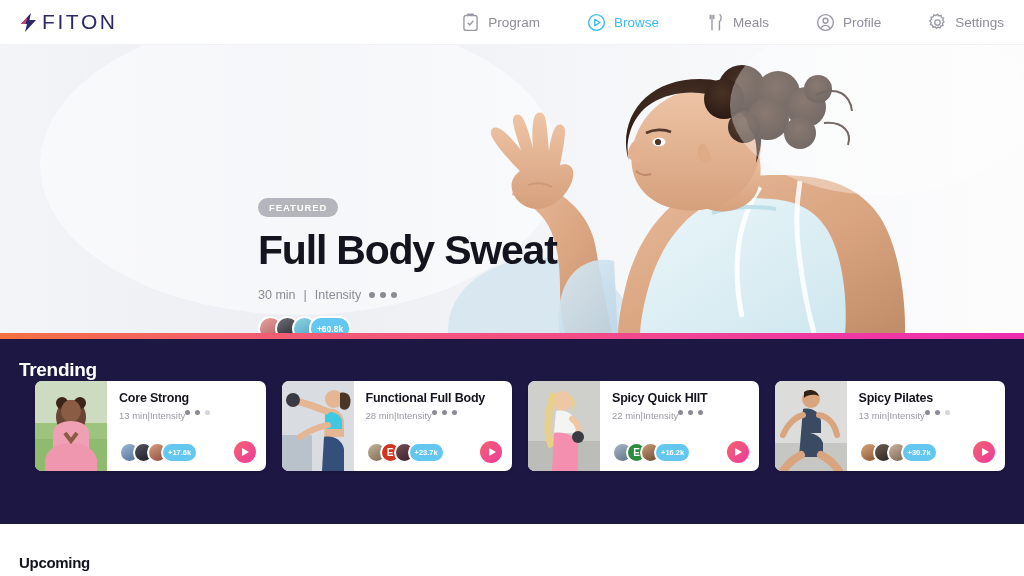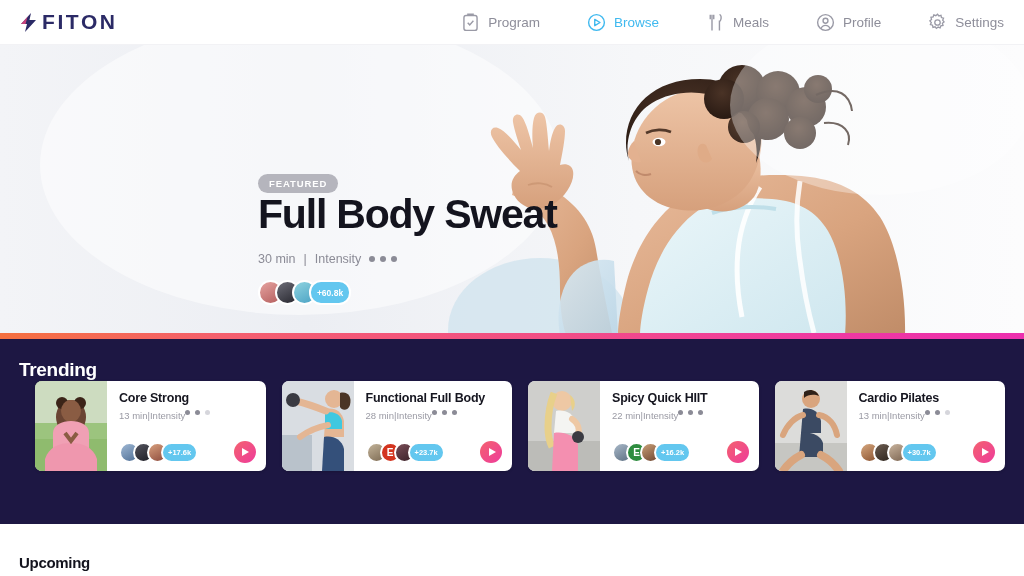--- a/index.html
+++ b/index.html
@@ -15,51 +15,52 @@
     height:45px; width:100%;
     background:#ffffff;
     display:flex; align-items:center;
     padding:0 18px 0 20px;
     position:relative;
     border-bottom:1px solid #f2f2f5;
   }
   .logo { display:flex; align-items:center; gap:5px; }
   .logo-bolt { width:17px; height:19px; display:block; }
   .logo-text {
-    font-size:21px; font-weight:700; letter-spacing:2.6px;
+    font-size:21px; font-weight:400; letter-spacing:2.6px;
     color:#2b2a66;
   }
   .nav { margin-left:auto; display:flex; align-items:center; gap:42px; }
   .nav-item {
     display:flex; align-items:center; gap:7px;
     color:#8e8e9a; font-size:13.5px; font-weight:400;
     cursor:pointer; position:relative; padding:4px 2px;
   }
   .nav-item.active { color:#3fb9ef; }
   .nav-icon { width:21px; height:21px; display:block; }
 
   
   .hero {
     position:relative; width:100%; height:288px;
     overflow:hidden;
     background:linear-gradient(100deg,#f4f5f8 0%,#eef0f4 28%,#f7f8fa 55%,#fbfbfc 100%);
   }
   .hero-photo { position:absolute; inset:0; }
 
   .hero-content {
-    position:absolute; left:258px; top:128px;
+    position:absolute; left:258px; top:152px;
     z-index:5;
   }
   .badge {
     display:inline-block;
     background:#b5b5bd; color:#ffffff;
     font-size:9.5px; font-weight:700; letter-spacing:0.9px;
     padding:4px 11px 4px 11px; border-radius:10px;
   }
   .hero-title {
+    margin-top:12px;
     font-size:41px; font-weight:700; letter-spacing:-1.2px;
     color:#14141e; line-height:1.05;
   }
   .hero-meta {
     margin-top:16px;
     font-size:12.5px; color:#8b8b96;
     display:flex; align-items:center; gap:8px;
   }
   .dots { display:flex; align-items:center; gap:5px; }
   .dot { width:6px; height:6px; border-radius:50%; background:#8b8b96; }
@@ -473,21 +474,21 @@
           <path d="M29 11 C34 7 42 9 44 15 C40 13 33 13 29 17 Z" fill="#2f2118"></path>
           <path d="M28 28 C36 26 44 30 46 40 L46 52 L26 52 Z" fill="#3b4a63"></path>
           <path d="M26 52 C34 50 46 54 48 62 L48 76 L24 76 Z" fill="#3b4a63"></path>
           <path d="M28 34 C20 36 12 44 8 54" stroke="#d9a57e" stroke-width="6" fill="none" stroke-linecap="round"></path>
           <path d="M44 34 C54 36 60 44 62 54" stroke="#d9a57e" stroke-width="6" fill="none" stroke-linecap="round"></path>
           <path d="M26 74 C18 78 12 84 8 90" stroke="#d9a57e" stroke-width="8" fill="none" stroke-linecap="round"></path>
           <path d="M46 74 C54 78 60 84 64 90" stroke="#d9a57e" stroke-width="8" fill="none" stroke-linecap="round"></path>
         </svg>
       </div>
       <div class="card-body">
-        <div class="card-title">Cardio Pilates</div>
+        <div class="card-title">Spicy Pilates</div>
         <div class="card-meta">
           <span>13 min</span>
           <span>|</span>
           <span>Intensity</span>
           <span class="dots">
             <span class="dot"></span>
             <span class="dot"></span>
             <span class="dot off"></span>
           </span>
         </div>

